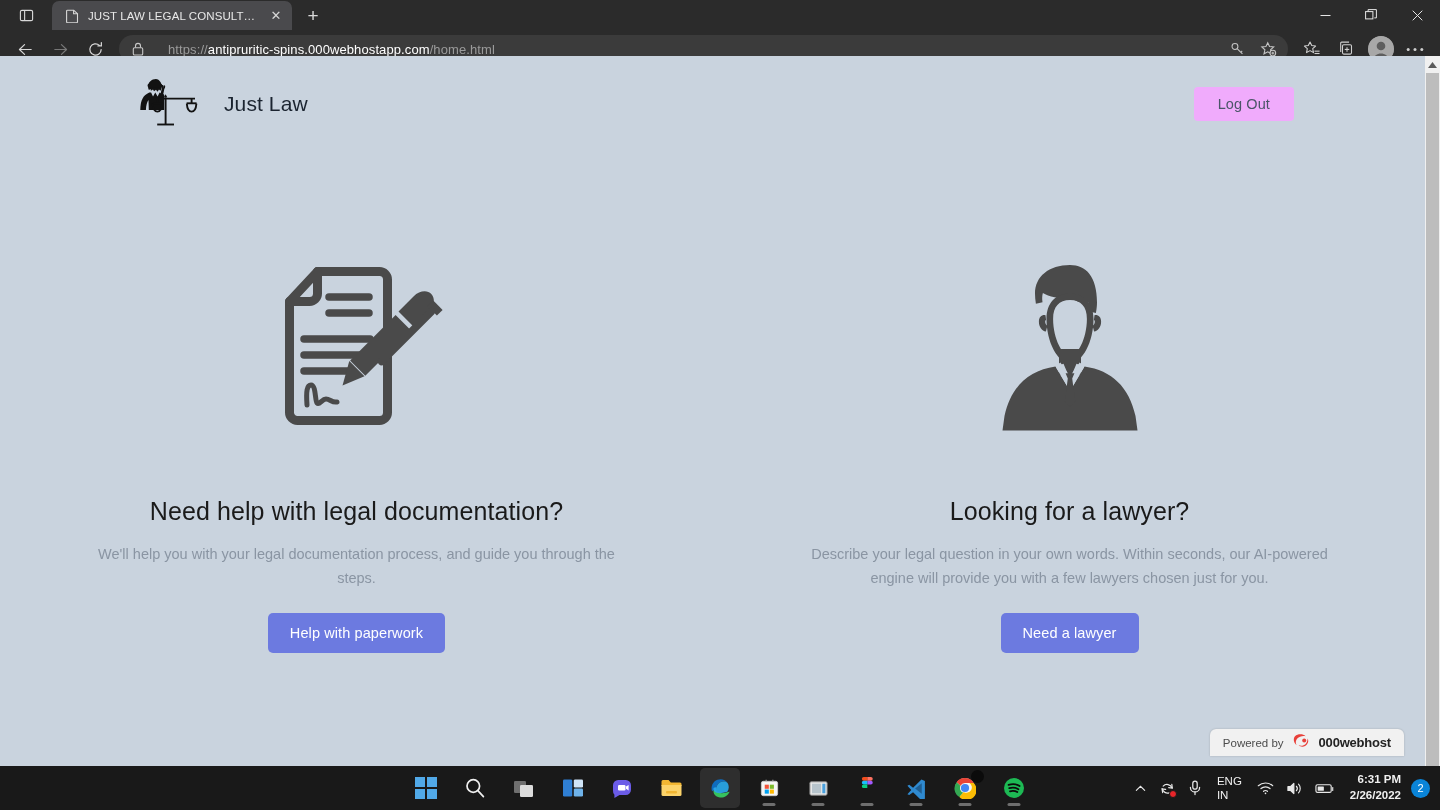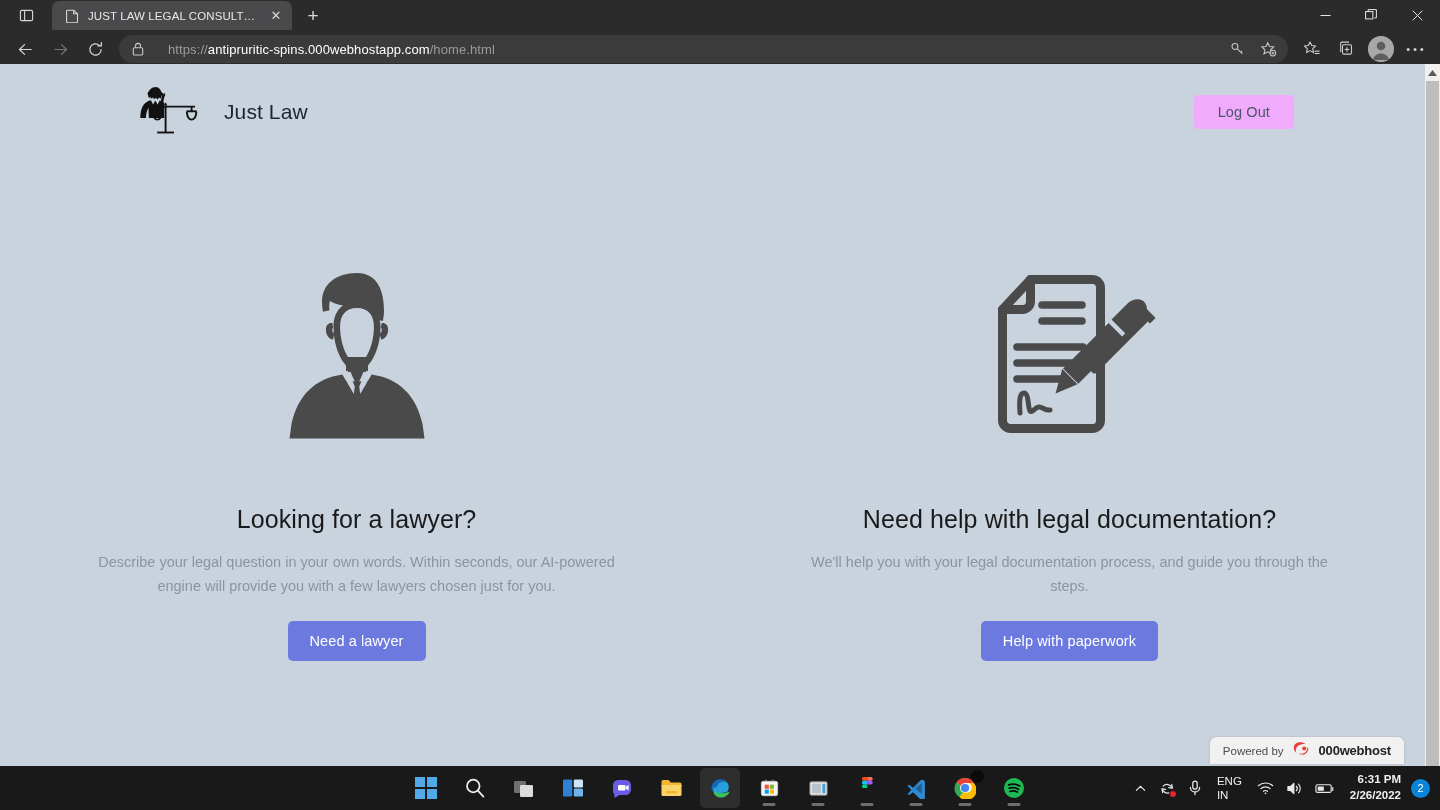--- a/index.html
+++ b/index.html
@@ -80,21 +80,21 @@
     align-items:center; justify-content:center; color:#c4c4c4;
   }
   .avatar-btn {
     width:26px; height:26px; border-radius:50%; background:#9a9a9a;
     display:flex; align-items:flex-end; justify-content:center; overflow:hidden;
     flex:0 0 26px; margin:0 3px;
   }
 
   
   .viewport {
-    position:absolute; top:64px; left:0; width:1440px; height:742px;
+    position:absolute; top:56px; left:0; width:1440px; height:742px;
     background:#c9d3de; overflow:hidden;
   }
   .page {
     position:absolute; top:0; left:0; width:1426px; height:700px;
     background:#c9d3de;
   }
 
   .page-header {
     height:96px; display:flex; align-items:center; justify-content:space-between;
     padding:0 132px;
@@ -357,48 +357,20 @@
           </span>
           <span class="brand-name">Just Law</span>
         </div>
         <button class="logout-btn">Log Out</button>
       </div>
 
       <div class="cards">
 
         <div class="card">
           <div class="card-art">
-            <svg width="176" height="170" viewBox="0 0 176 170">
-              <g fill="#4a4a4a">
-
-                <path d="M88 2c-21 0-35 11.5-35 28.5 0 3.2.3 6.9.9 10.2l6.6-1.4c-.5-3.6-.4-6.6.4-9.2 6.5 4 18.4 6.1 30.8 5.6 1.8 2.1 5.7 3.6 9.6 4l5.3-.5c1 2.7 1.3 5.7.9 9.4l6.4 1.3c.7-3.6 1.1-7.4 1.1-10.4C115 13.5 104 2 88 2z"></path>
-
-                <path d="M88 30.5c-14.6 0-23.5 9.6-23.5 25.4 0 22.8 10.9 44 23.5 44s23.5-21.2 23.5-44c0-15.8-8.9-25.4-23.5-25.4zm0 6.6c11 0 16.9 6.8 16.9 18.8 0 19.8-9.6 37.4-16.9 37.4S71.1 75.7 71.1 55.9c0-12 5.9-18.8 16.9-18.8z"></path>
-
-                <path d="M63.5 52.2c-3.8-.6-6.5 1.9-6.6 6.2-.1 5.1 3 9.6 7 10.2l1.5-5.8c-1.4-.6-2.3-2.3-2.2-4.2 0-1 .3-1.6.9-1.7zM112.5 52.2l-.6 4.7c.6.1.9.7.9 1.7.1 1.9-.8 3.6-2.2 4.2l1.5 5.8c4-.6 7.1-5.1 7-10.2-.1-4.3-2.8-6.8-6.6-6.2z"></path>
-
-                <path d="M77 86h22v26H77z"></path>
-
-                <path d="M73.5 103.5C46 107.5 29 124 22.5 153l-2 14.5h135l-2-14.5c-6.5-29-23.5-45.5-51-49.5L88 128z"></path>
-              </g>
-
-              <path d="M73.5 103.5L88 128l14.5-24.5-8-2.8L88 116l-6.5-15.3z" fill="#c9d3de"></path>
-
-              <path d="M77 100.5l11 16 11-16" fill="none" stroke="#c9d3de" stroke-width="3.4"></path>
-
-              <path d="M83.6 110.2h8.8l-2.2 5.3 3 22.5-5.2 5.4-5.2-5.4 3-22.5z" fill="#4a4a4a"></path>
-            </svg>
-          </div>
-          <h2 class="card-title">Looking for a lawyer?</h2>
-          <p class="card-desc">Describe your legal question in your own words. Within seconds, our AI-powered engine will provide you with a few lawyers chosen just for you.</p>
-          <button class="cta-btn">Need a lawyer</button>
-        </div>
-
-        <div class="card">
-          <div class="card-art">
             <svg width="180" height="172" viewBox="0 0 180 172">
               <g fill="none" stroke="#4a4a4a" stroke-width="9" stroke-linejoin="round" stroke-linecap="round">
 
                 <path d="M50.5 10.5h62c4.4 0 8 3.6 8 8v133c0 4.4-3.6 8-8 8h-82c-4.4 0-8-3.6-8-8V40.5z"></path>
                 <path d="M50.5 10.5v22a8 8 0 0 1-8 8h-20"></path>
               </g>
               <g stroke="#4a4a4a" stroke-width="7.5" stroke-linecap="round">
 
                 <line x1="62" y1="36" x2="102" y2="36"></line>
                 <line x1="62" y1="52" x2="102" y2="52"></line>
@@ -418,20 +390,48 @@
                 <path d="M167.5 47.5l8 8-54 54-8-8z" opacity="0"></path>
               </g>
               <path d="M164.5 50.5l-50 50" fill="none" stroke="#4a4a4a" stroke-width="7.5" stroke-linecap="round"></path>
             </svg>
           </div>
           <h2 class="card-title">Need help with legal documentation?</h2>
           <p class="card-desc">We'll help you with your legal documentation process, and guide you through the steps.</p>
           <button class="cta-btn">Help with paperwork</button>
         </div>
 
+        <div class="card">
+          <div class="card-art">
+            <svg width="176" height="170" viewBox="0 0 176 170">
+              <g fill="#4a4a4a">
+
+                <path d="M88 2c-21 0-35 11.5-35 28.5 0 3.2.3 6.9.9 10.2l6.6-1.4c-.5-3.6-.4-6.6.4-9.2 6.5 4 18.4 6.1 30.8 5.6 1.8 2.1 5.7 3.6 9.6 4l5.3-.5c1 2.7 1.3 5.7.9 9.4l6.4 1.3c.7-3.6 1.1-7.4 1.1-10.4C115 13.5 104 2 88 2z"></path>
+
+                <path d="M88 30.5c-14.6 0-23.5 9.6-23.5 25.4 0 22.8 10.9 44 23.5 44s23.5-21.2 23.5-44c0-15.8-8.9-25.4-23.5-25.4zm0 6.6c11 0 16.9 6.8 16.9 18.8 0 19.8-9.6 37.4-16.9 37.4S71.1 75.7 71.1 55.9c0-12 5.9-18.8 16.9-18.8z"></path>
+
+                <path d="M63.5 52.2c-3.8-.6-6.5 1.9-6.6 6.2-.1 5.1 3 9.6 7 10.2l1.5-5.8c-1.4-.6-2.3-2.3-2.2-4.2 0-1 .3-1.6.9-1.7zM112.5 52.2l-.6 4.7c.6.1.9.7.9 1.7.1 1.9-.8 3.6-2.2 4.2l1.5 5.8c4-.6 7.1-5.1 7-10.2-.1-4.3-2.8-6.8-6.6-6.2z"></path>
+
+                <path d="M77 86h22v26H77z"></path>
+
+                <path d="M73.5 103.5C46 107.5 29 124 22.5 153l-2 14.5h135l-2-14.5c-6.5-29-23.5-45.5-51-49.5L88 128z"></path>
+              </g>
+
+              <path d="M73.5 103.5L88 128l14.5-24.5-8-2.8L88 116l-6.5-15.3z" fill="#c9d3de"></path>
+
+              <path d="M77 100.5l11 16 11-16" fill="none" stroke="#c9d3de" stroke-width="3.4"></path>
+
+              <path d="M83.6 110.2h8.8l-2.2 5.3 3 22.5-5.2 5.4-5.2-5.4 3-22.5z" fill="#4a4a4a"></path>
+            </svg>
+          </div>
+          <h2 class="card-title">Looking for a lawyer?</h2>
+          <p class="card-desc">Describe your legal question in your own words. Within seconds, our AI-powered engine will provide you with a few lawyers chosen just for you.</p>
+          <button class="cta-btn">Need a lawyer</button>
+        </div>
+
       </div>
 
       <div class="powered">
         <span class="powered-label">Powered by</span>
         <span>
           <svg width="19" height="16" viewBox="0 0 19 16">
             <path d="M3 3.2C6 .6 11 .8 13.6 3.2c-3-.6-6.4.2-8.3 2.3C3.6 7.4 3.3 10 4.6 12c-2.6-1.7-3.9-6.2-1.6-8.8z" fill="#e8403a"></path>
             <path d="M15.6 5.6c1.4 2.4.4 5.6-2.1 7.2-2.3 1.5-5.2 1.2-6.8-.5 2.4.9 5.2.4 6.9-1.3 1.5-1.5 1.9-3.6 2-5.4z" fill="#e8403a"></path>
             <circle cx="12.2" cy="7.6" r="2" fill="#e8403a"></circle>
           </svg>

